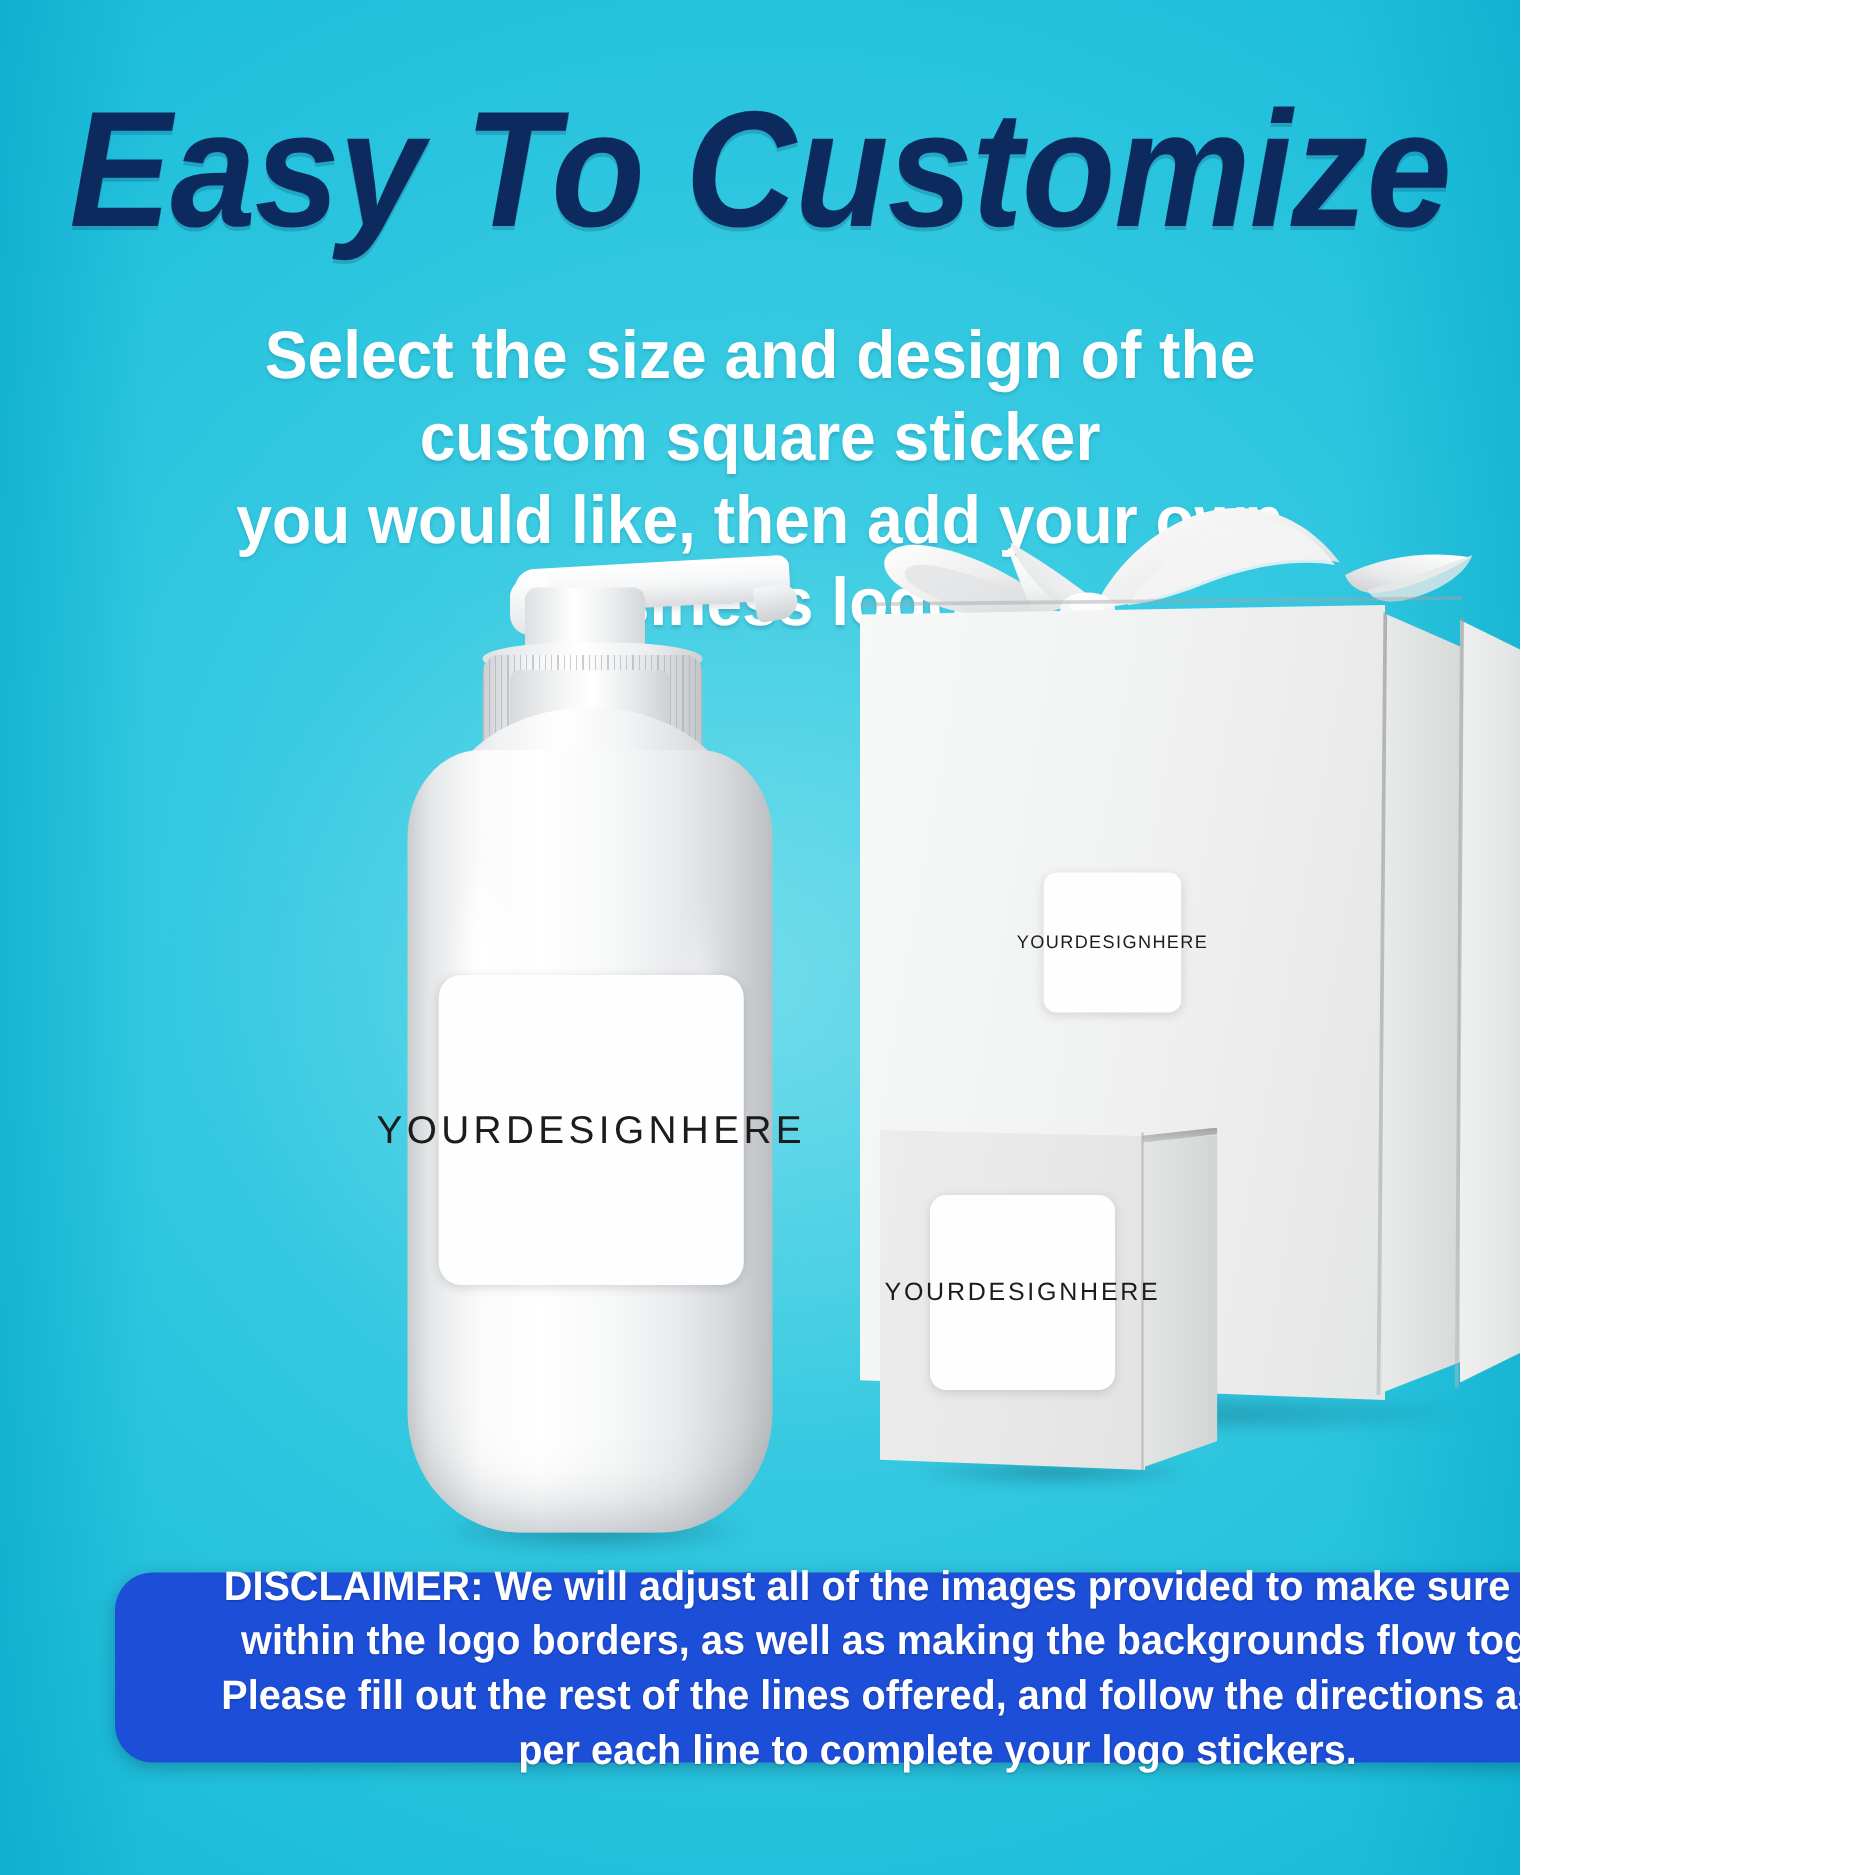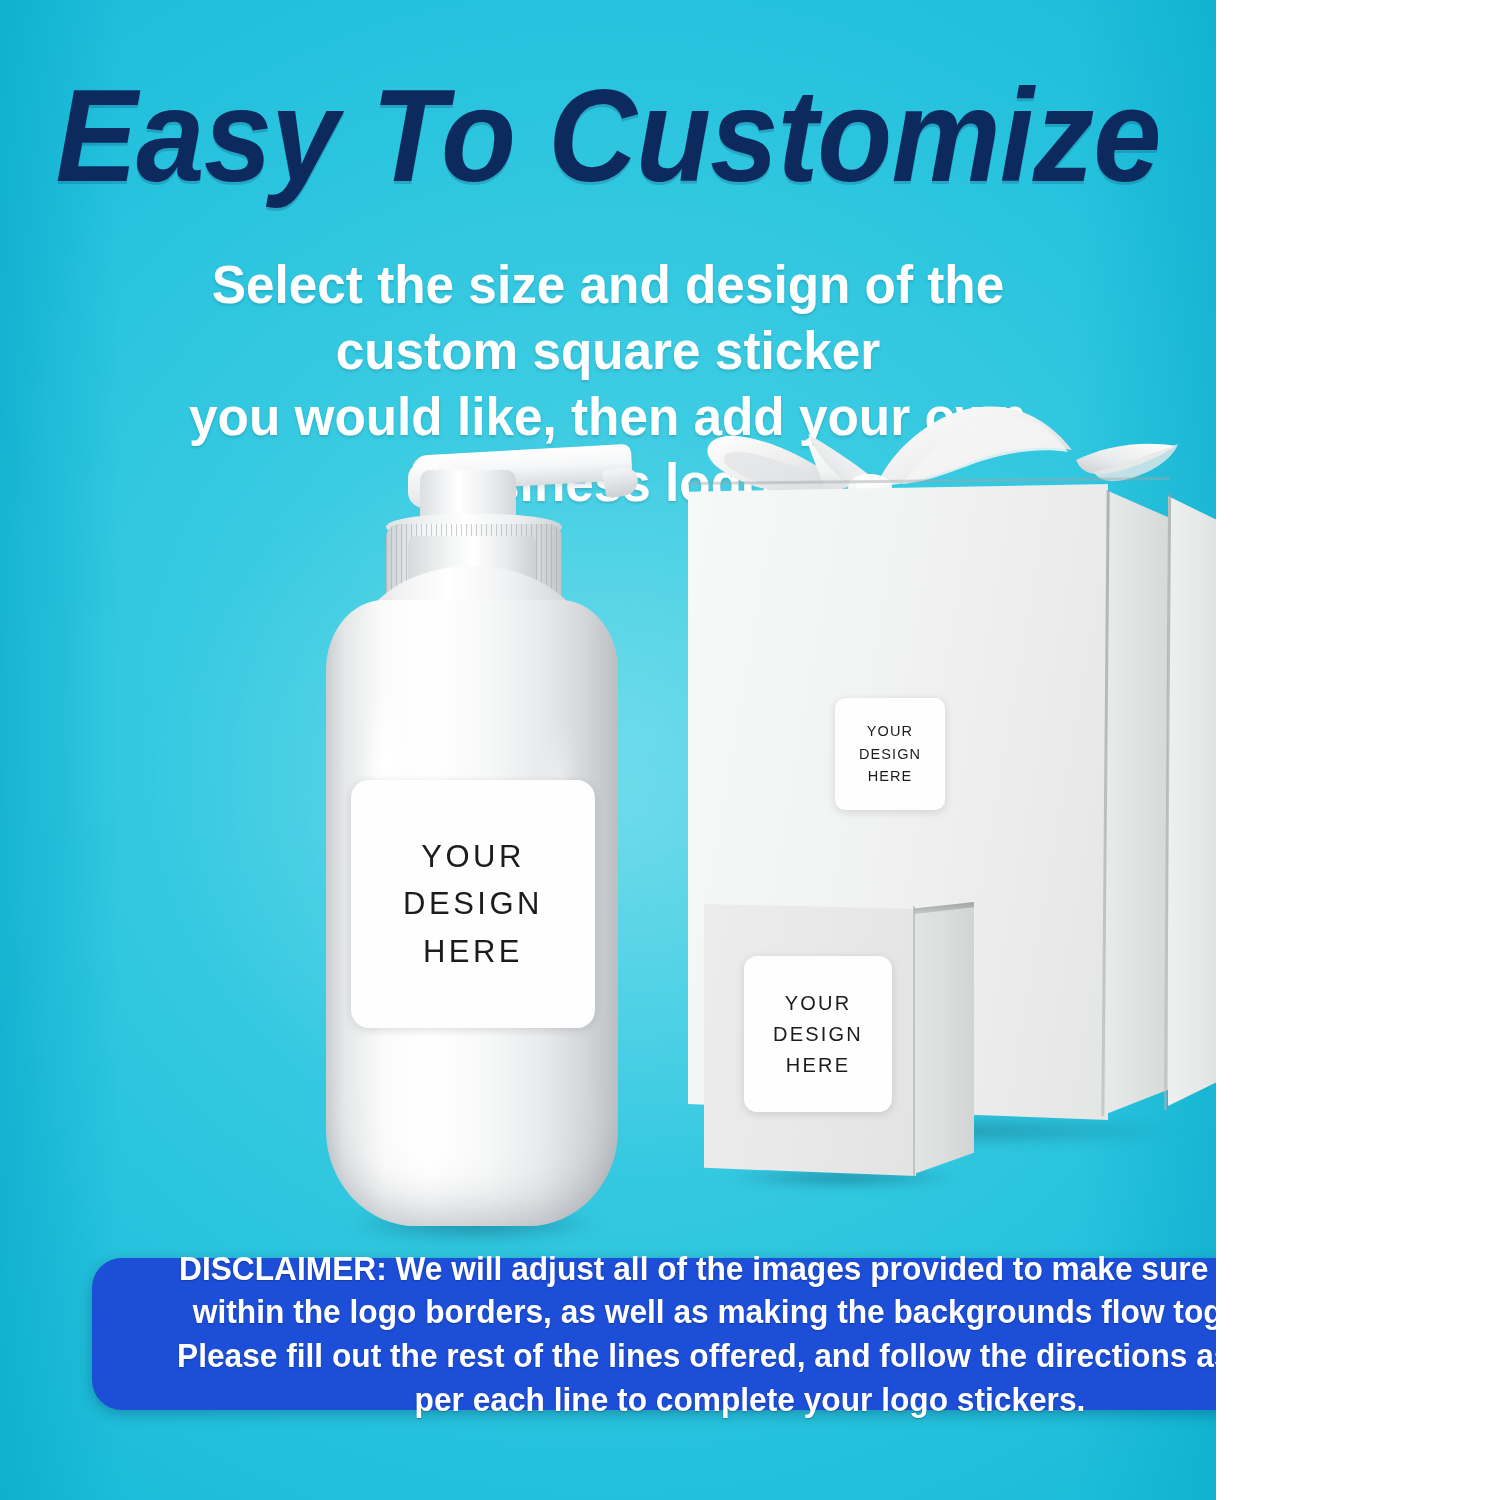--- a/index.html
+++ b/index.html
@@ -76,21 +76,21 @@
     text-shadow: 0 2px 3px rgba(10,50,70,0.18);
   }
 
   
   .sticker {
     position: absolute;
     background: #fefefe;
     border-radius: 12px;
     box-shadow: 0 2px 8px rgba(60,70,80,0.18);
     display: flex;
-    flex-direction: column;
+    flex-direction: row;
     align-items: center;
     justify-content: center;
     color: #1c1c1c;
     font-weight: 300;
     text-align: center;
   }
   .sticker span {
     display: block;
     white-space: nowrap;
   }

